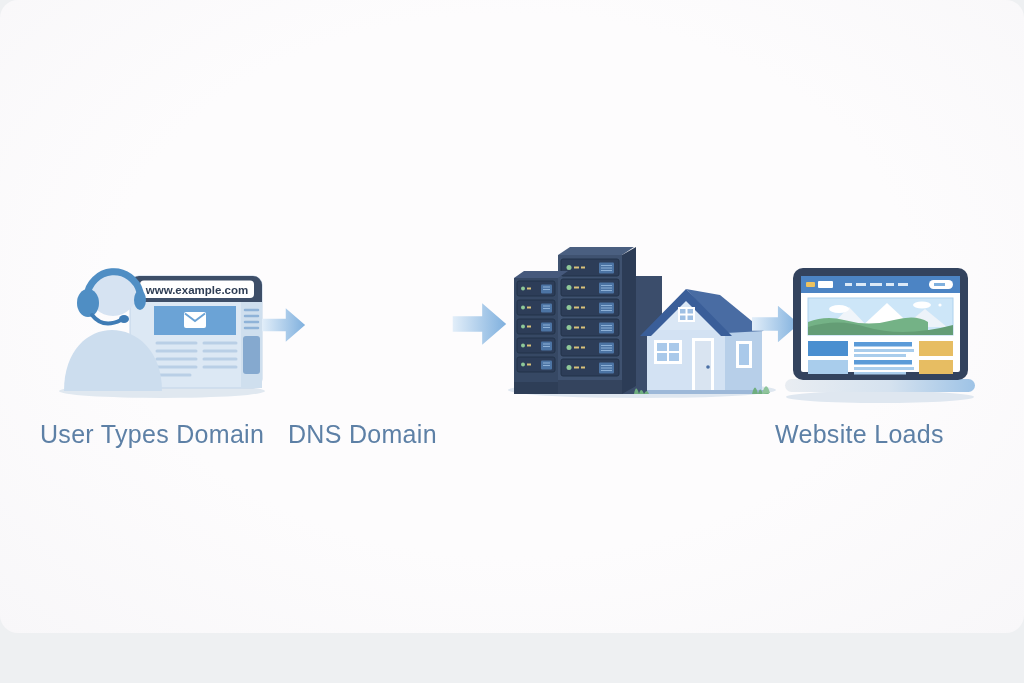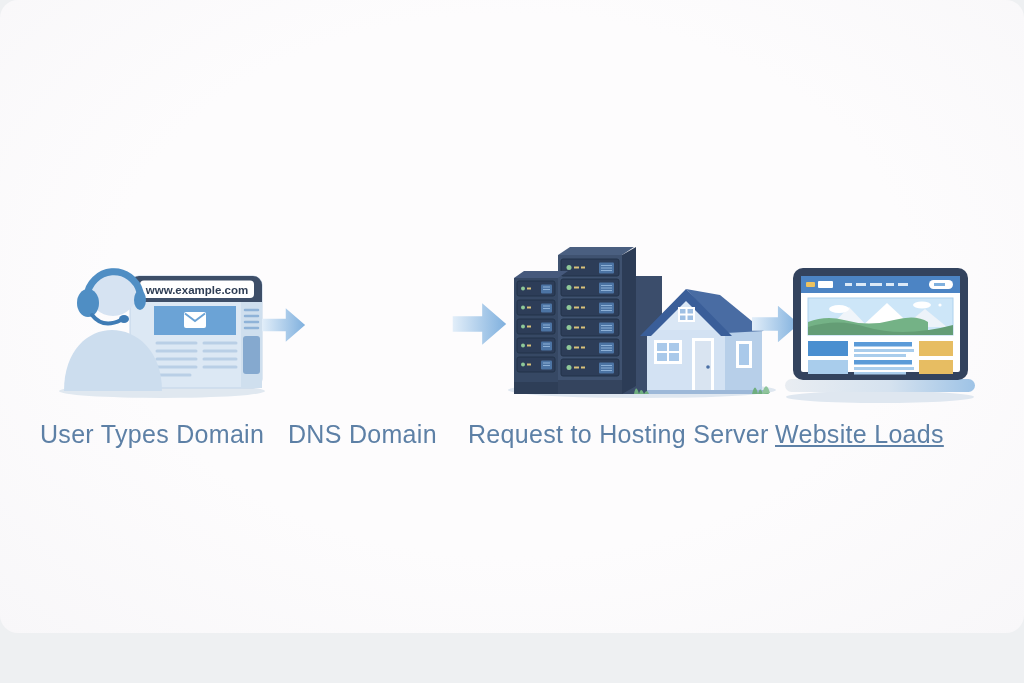--- a/index.html
+++ b/index.html
@@ -308,16 +308,15 @@
           <rect x="71" y="112" width="60" height="3" fill="#a9cdec"></rect>
           <rect x="71" y="117" width="52" height="2.5" fill="#a9cdec"></rect>
           <rect x="136" y="105" width="34" height="14" fill="#e7bd62"></rect>
         </g>
       </g>
     </svg>
   </div>
 
   <div class="step-label" style="left:40px;  width:246px;">User Types Domain</div>
   <div class="step-label" style="left:288px; width:160px;">DNS Domain</div>
-  <div class="step-label" style="left:468px; width:304px;">Request to Hosting Server</div>
-  <div class="step-label" style="left:775px; width:205px;text-decoration:underline;">Website Loads</div>
+  <div class="step-label" style="left:775px; width:205px;">Website Loads</div>
 
 </div>
 
 </body></html>

